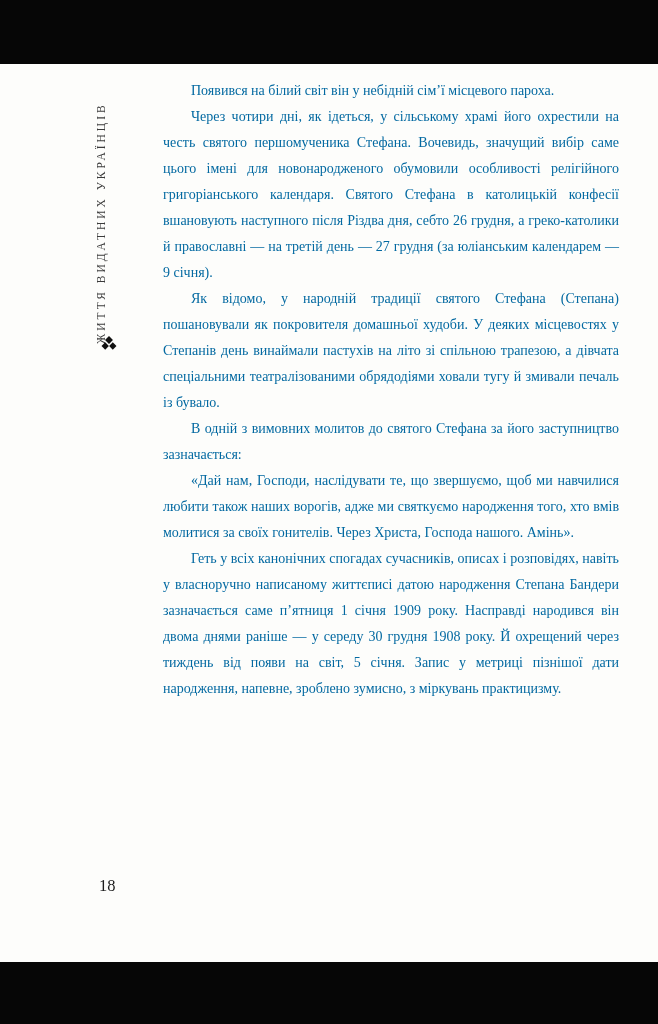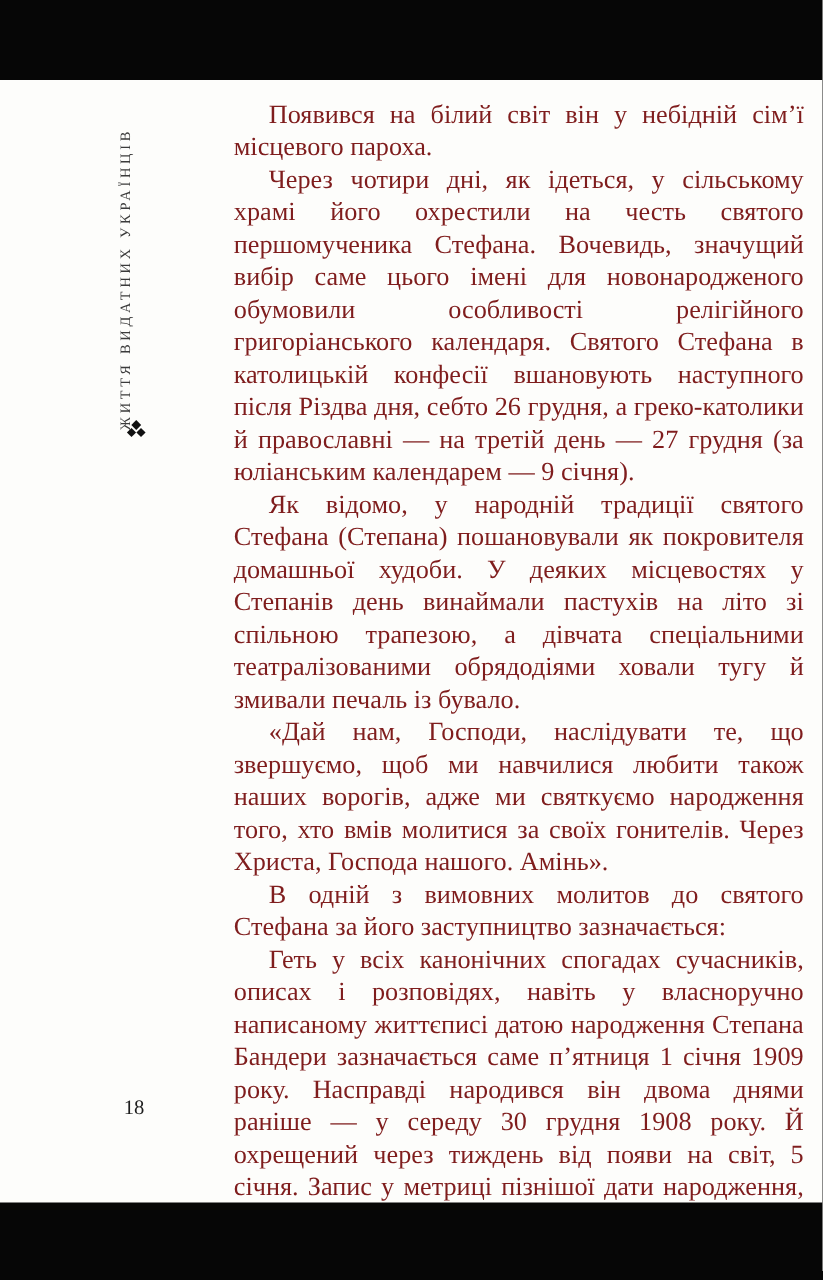--- a/index.html
+++ b/index.html
@@ -53,25 +53,24 @@
     top: 876px;
     font-size: 16.5px;
     color: #1d1d1d;
   }
 
   .body-text {
     position: absolute;
     left: 163px;
     top: 78px;
     width: 456px;
-    color: #7f1d1d;
-    font-size: 21px;
+    color: #0369a1;
+    font-size: 14px;
     line-height: 26px;
     text-align: justify;
-    margin-left: 24px;
   }
   .body-text p {
     margin: 0;
     padding: 0;
     text-indent: 28px;
   }
 </style>
 </head>
 <body>
 
@@ -88,20 +87,20 @@
       <rect x="9.2" y="7.4" width="5.2" height="5.2" transform="rotate(45 11.8 10)" fill="#111"></rect>
     </svg>
   </div>
 
   <div class="page-number">18</div>
 
   <div class="body-text">
     <p>Появився на білий світ він у небідній сім’ї місцевого пароха.</p>
     <p>Через чотири дні, як ідеться, у сільському храмі його охрестили на честь святого першомученика Стефана. Вочевидь, значущий вибір саме цього імені для новонародженого обумовили особливості релігійного григоріанського календаря. Святого Стефана в католицькій конфесії вшановують наступного після Різдва дня, себто 26 грудня, а греко-католики й православні — на третій день — 27 грудня (за юліанським календарем — 9 січня).</p>
     <p>Як відомо, у народній традиції святого Стефана (Степана) пошановували як покровителя домашньої худоби. У деяких місцевостях у Степанів день винаймали пастухів на літо зі спільною трапезою, а дівчата спеціальними театралізованими обрядодіями ховали тугу й змивали печаль із бувало.</p>
+    <p>В одній з вимовних молитов до святого Стефана за його заступництво зазначається:</p>
     <p>«Дай нам, Господи, наслідувати те, що звершуємо, щоб ми навчилися любити також наших ворогів, адже ми святкуємо народження того, хто вмів молитися за своїх гонителів. Через Христа, Господа нашого. Амінь».</p>
-    <p>В одній з вимовних молитов до святого Стефана за його заступництво зазначається:</p>
     <p>Геть у всіх канонічних спогадах сучасників, описах і розповідях, навіть у власноручно написаному життєписі датою народження Степана Бандери зазначається саме п’ятниця 1 січня 1909 року. Насправді народився він двома днями раніше — у середу 30 грудня 1908 року. Й охрещений через тиждень від появи на світ, 5 січня. Запис у метриці пізнішої дати народження, напевне, зроблено зумисно, з міркувань практицизму.</p>
   </div>
 
   <div class="bar bar-bottom"></div>
 
 </div>
 
 </body></html>

